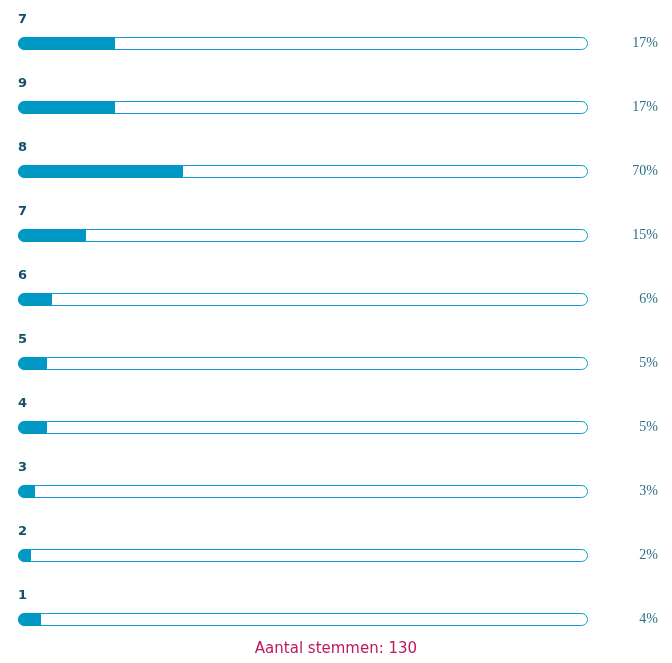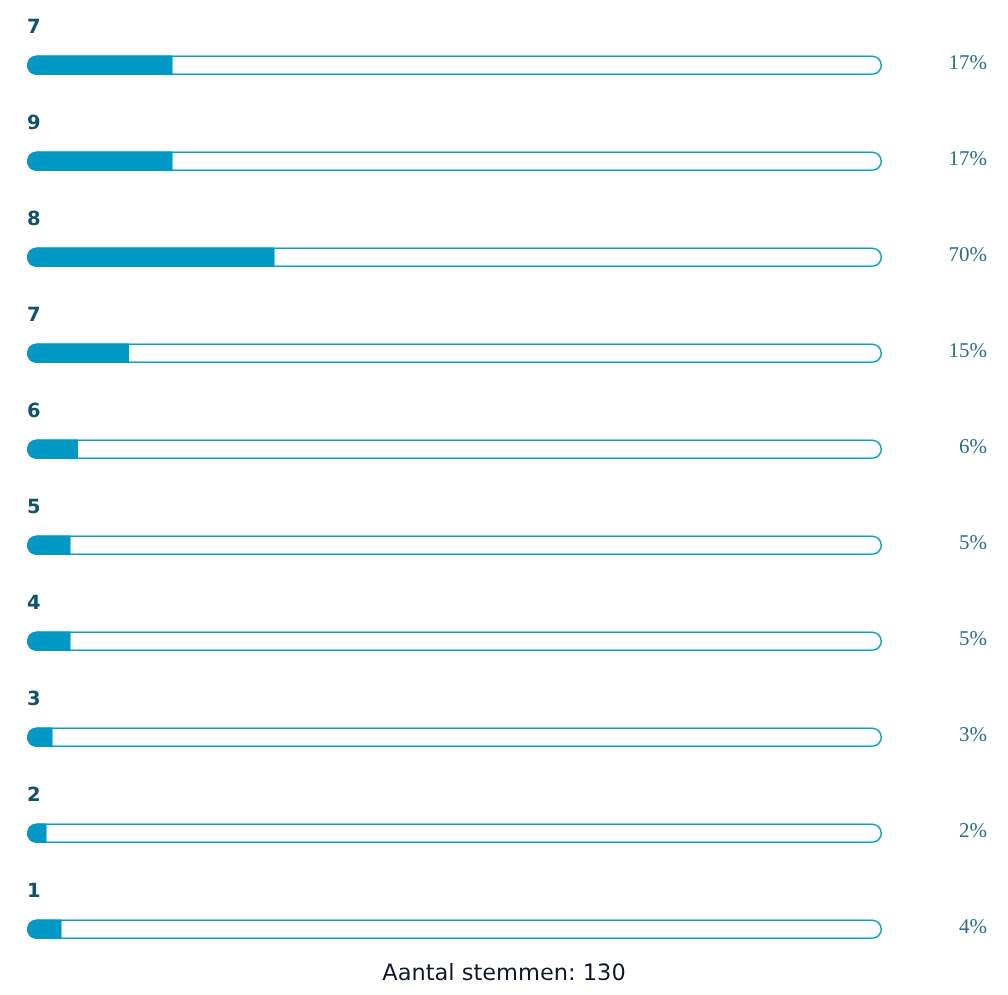--- a/index.html
+++ b/index.html
@@ -88,21 +88,21 @@
     font-family: Liberation Serif, serif;
   }
 
   .poll-footer {
     position: absolute;
     left: 0;
     right: 0;
     top: 638px;
     text-align: center;
     font-size: 15px;
-    color: #0f172a;
+    color: #be185d;
     line-height: 20px;
   }
 </style>
 </head>
 <body>
 
 <div id="poll-results">
 
   <div class="rows">
       <div class="poll-row">

